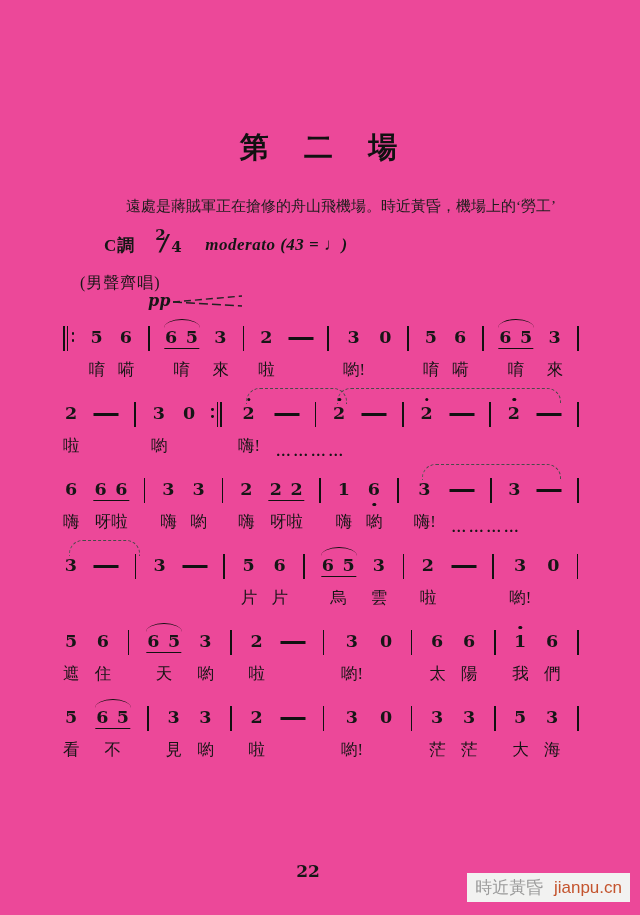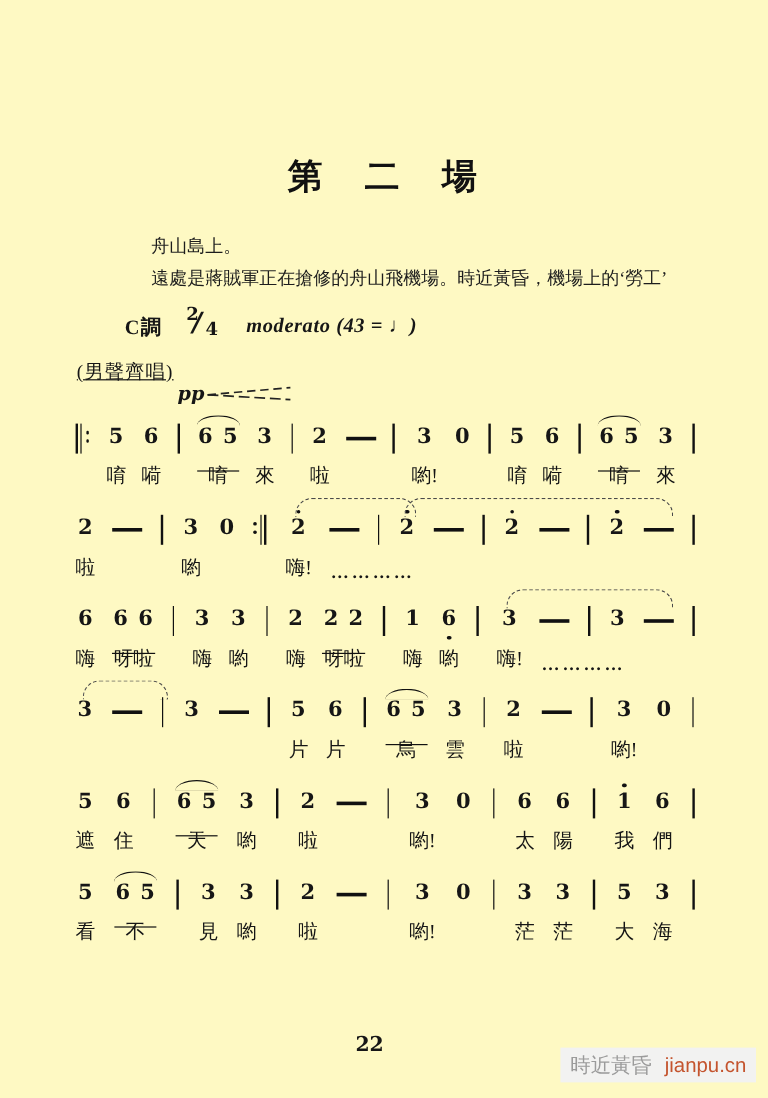--- a/index.html
+++ b/index.html
@@ -1,43 +1,43 @@
 <!DOCTYPE html>
 <html><head>
 <meta charset="utf-8">
 <style>
   html,body{margin:0;padding:0;background:#e8e8e8;}
-  .page{position:relative;width:640px;height:915px;margin:0 auto;background:#fef9c3;color:#161616;
+  .page{position:relative;width:640px;height:915px;margin:0 auto;background:#ec4899;color:#161616;
         font-family:"Liberation Serif","DejaVu Serif",serif;overflow:hidden;}
   .title{margin:0;padding-top:128px;text-align:center;font-size:29px;font-weight:700;
          letter-spacing:3px;word-spacing:22px;color:#111;}
   .directions{margin:25px 58px 0 82px;font-size:15px;line-height:27px;color:#1d1d1d;}
   .directions p{margin:0;}
   .directions p.indent{text-indent:44px;}
   .score-header{margin:10px 0 0 104px;font-size:17px;display:flex;align-items:center;}
   .key{font-weight:700;letter-spacing:1px;}
   .ts{position:relative;width:40px;height:30px;margin-left:16px;font-weight:700;font-family:"DejaVu Serif",serif;}
   .ts .tnum{position:absolute;left:4px;top:-4px;font-size:15px;}
   .ts .tslash{position:absolute;left:9px;top:-1px;font-size:22px;font-style:italic;}
   .ts .tden{position:absolute;left:20px;top:8px;font-size:15px;}
   .tempo{margin-left:14px;font-style:italic;font-weight:700;font-size:17px;letter-spacing:.5px;}
-  .voice{margin:13px 0 0 64px;font-size:16px;letter-spacing:1px;text-decoration:underline;}
+  .voice{margin:13px 0 0 80px;font-size:16px;letter-spacing:1px;}
   .score{margin:26px 60px 0 63px;}
   .music-line{margin-bottom:14px;}
   .note-row{position:relative;display:flex;justify-content:space-between;align-items:flex-start;}
   .tk{position:relative;display:flex;flex-direction:column;align-items:center;min-width:16px;}
   .tk-g{min-width:36px;}
   .tk-bar{min-width:4px;}
   .tk-d{min-width:26px;}
   .tk-rep{min-width:13px;}
   .nline{position:relative;width:100%;height:34px;}
   .nums{position:absolute;left:50%;top:7px;transform:translateX(-50%);
         font-family:"DejaVu Serif",serif;font-size:17.5px;line-height:20px;font-weight:700;
         white-space:nowrap;letter-spacing:.5px;padding:0 1px;}
-  .nums.u{border-bottom:1.7px solid #111;padding-bottom:18px;}
+  .nums.u{border-bottom:1.7px solid #111;padding-bottom:1px;}
   .gn + .gn{margin-left:8px;}
   .odot{position:absolute;left:50%;transform:translateX(-50%);width:3.4px;height:3.4px;
         background:#111;border-radius:50%;}
   .odot.hi{top:1.5px;} .odot.lo{top:31px;}
   .slur{position:absolute;left:50%;transform:translateX(-50%);top:-1px;width:36px;height:8px;
         border-top:1.7px solid #111;border-radius:100% 100% 0 0/200% 200% 0 0;}
   .barline{position:absolute;top:6px;left:1px;width:1.7px;height:25px;background:#111;}
   .dashmark{position:absolute;top:17px;left:50%;transform:translateX(-50%);width:25px;height:2.5px;background:#111;}
   .rline{position:absolute;top:6px;width:1.6px;height:25px;background:#111;}
   .rdot{position:absolute;width:2.8px;height:2.8px;background:#111;border-radius:50%;}
@@ -55,21 +55,20 @@
   .footer .url{margin-left:6px;}
 </style>
 </head>
 <body>
 
 <div class="page">
 
   <h1 class="title">第 二 場</h1>
 
   <div class="directions">
-    <p class="indent">舟山島上。</p>
     <p class="indent">遠處是蔣賊軍正在搶修的舟山飛機場。時近黃昏，機場上的‘勞工’</p>
   </div>
 
   <div class="score-header">
     <span class="key">C調</span>
     <span class="ts">
       <span class="tnum">2</span>
       <span class="tslash">/</span>
       <span class="tden">4</span>
     </span>

